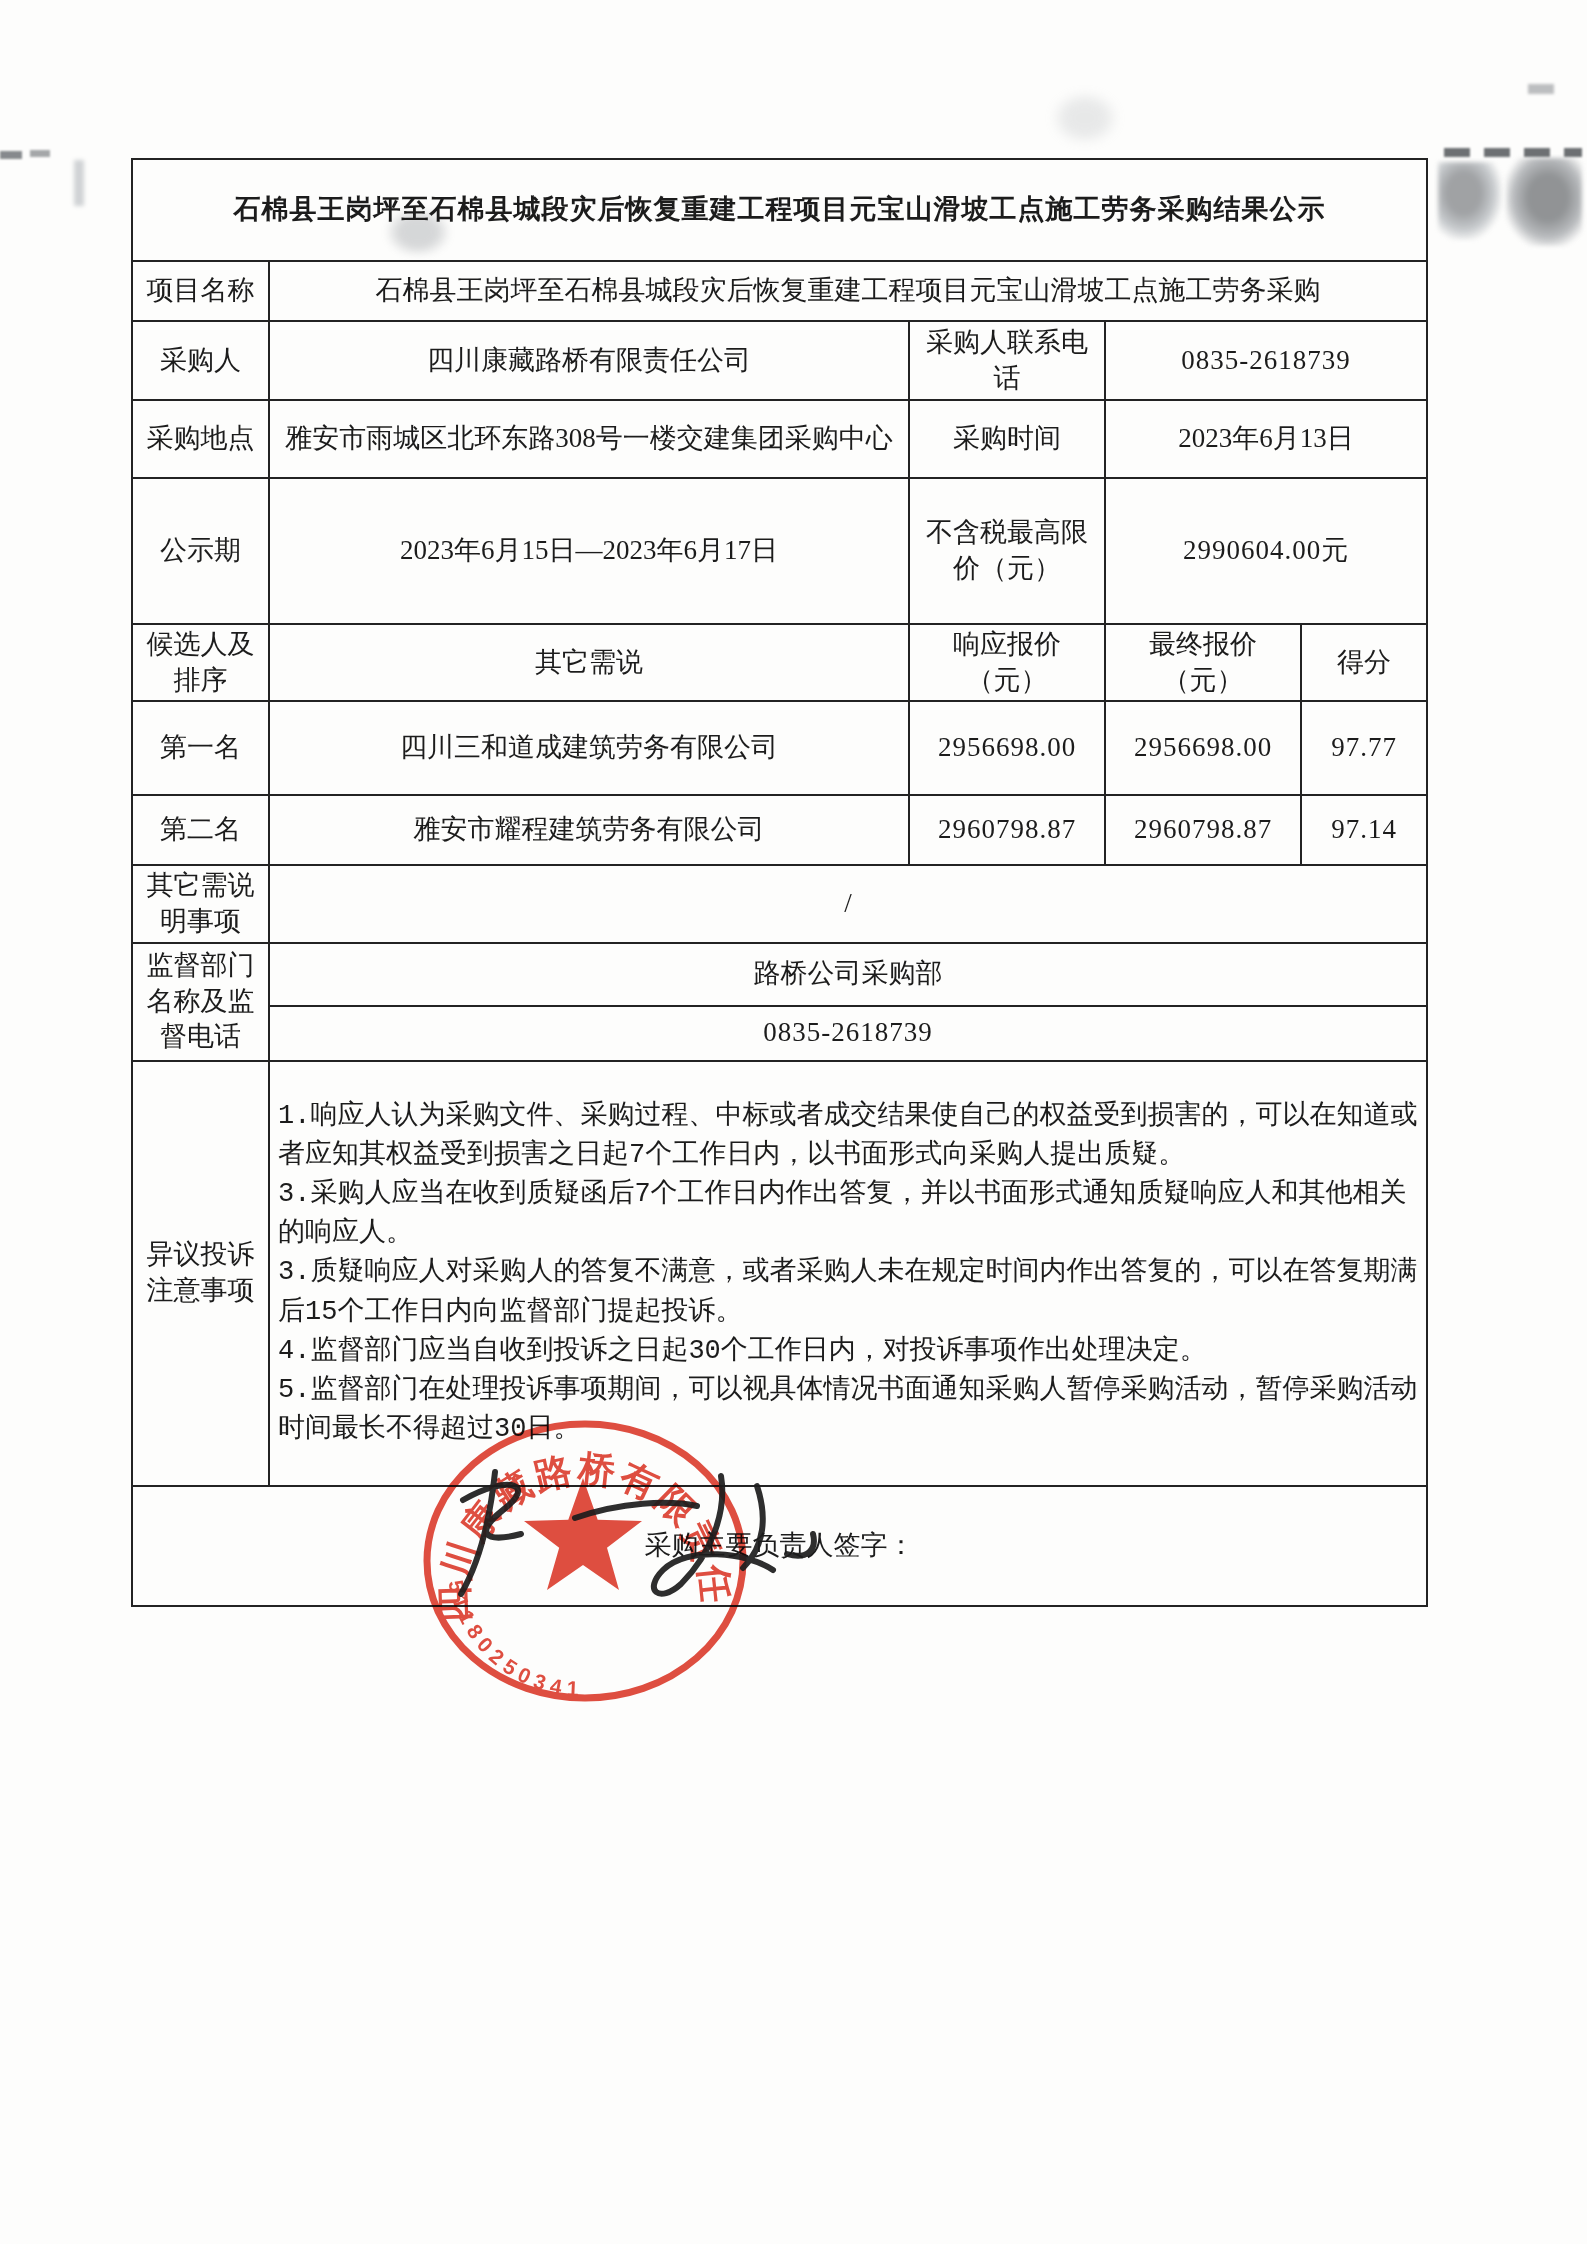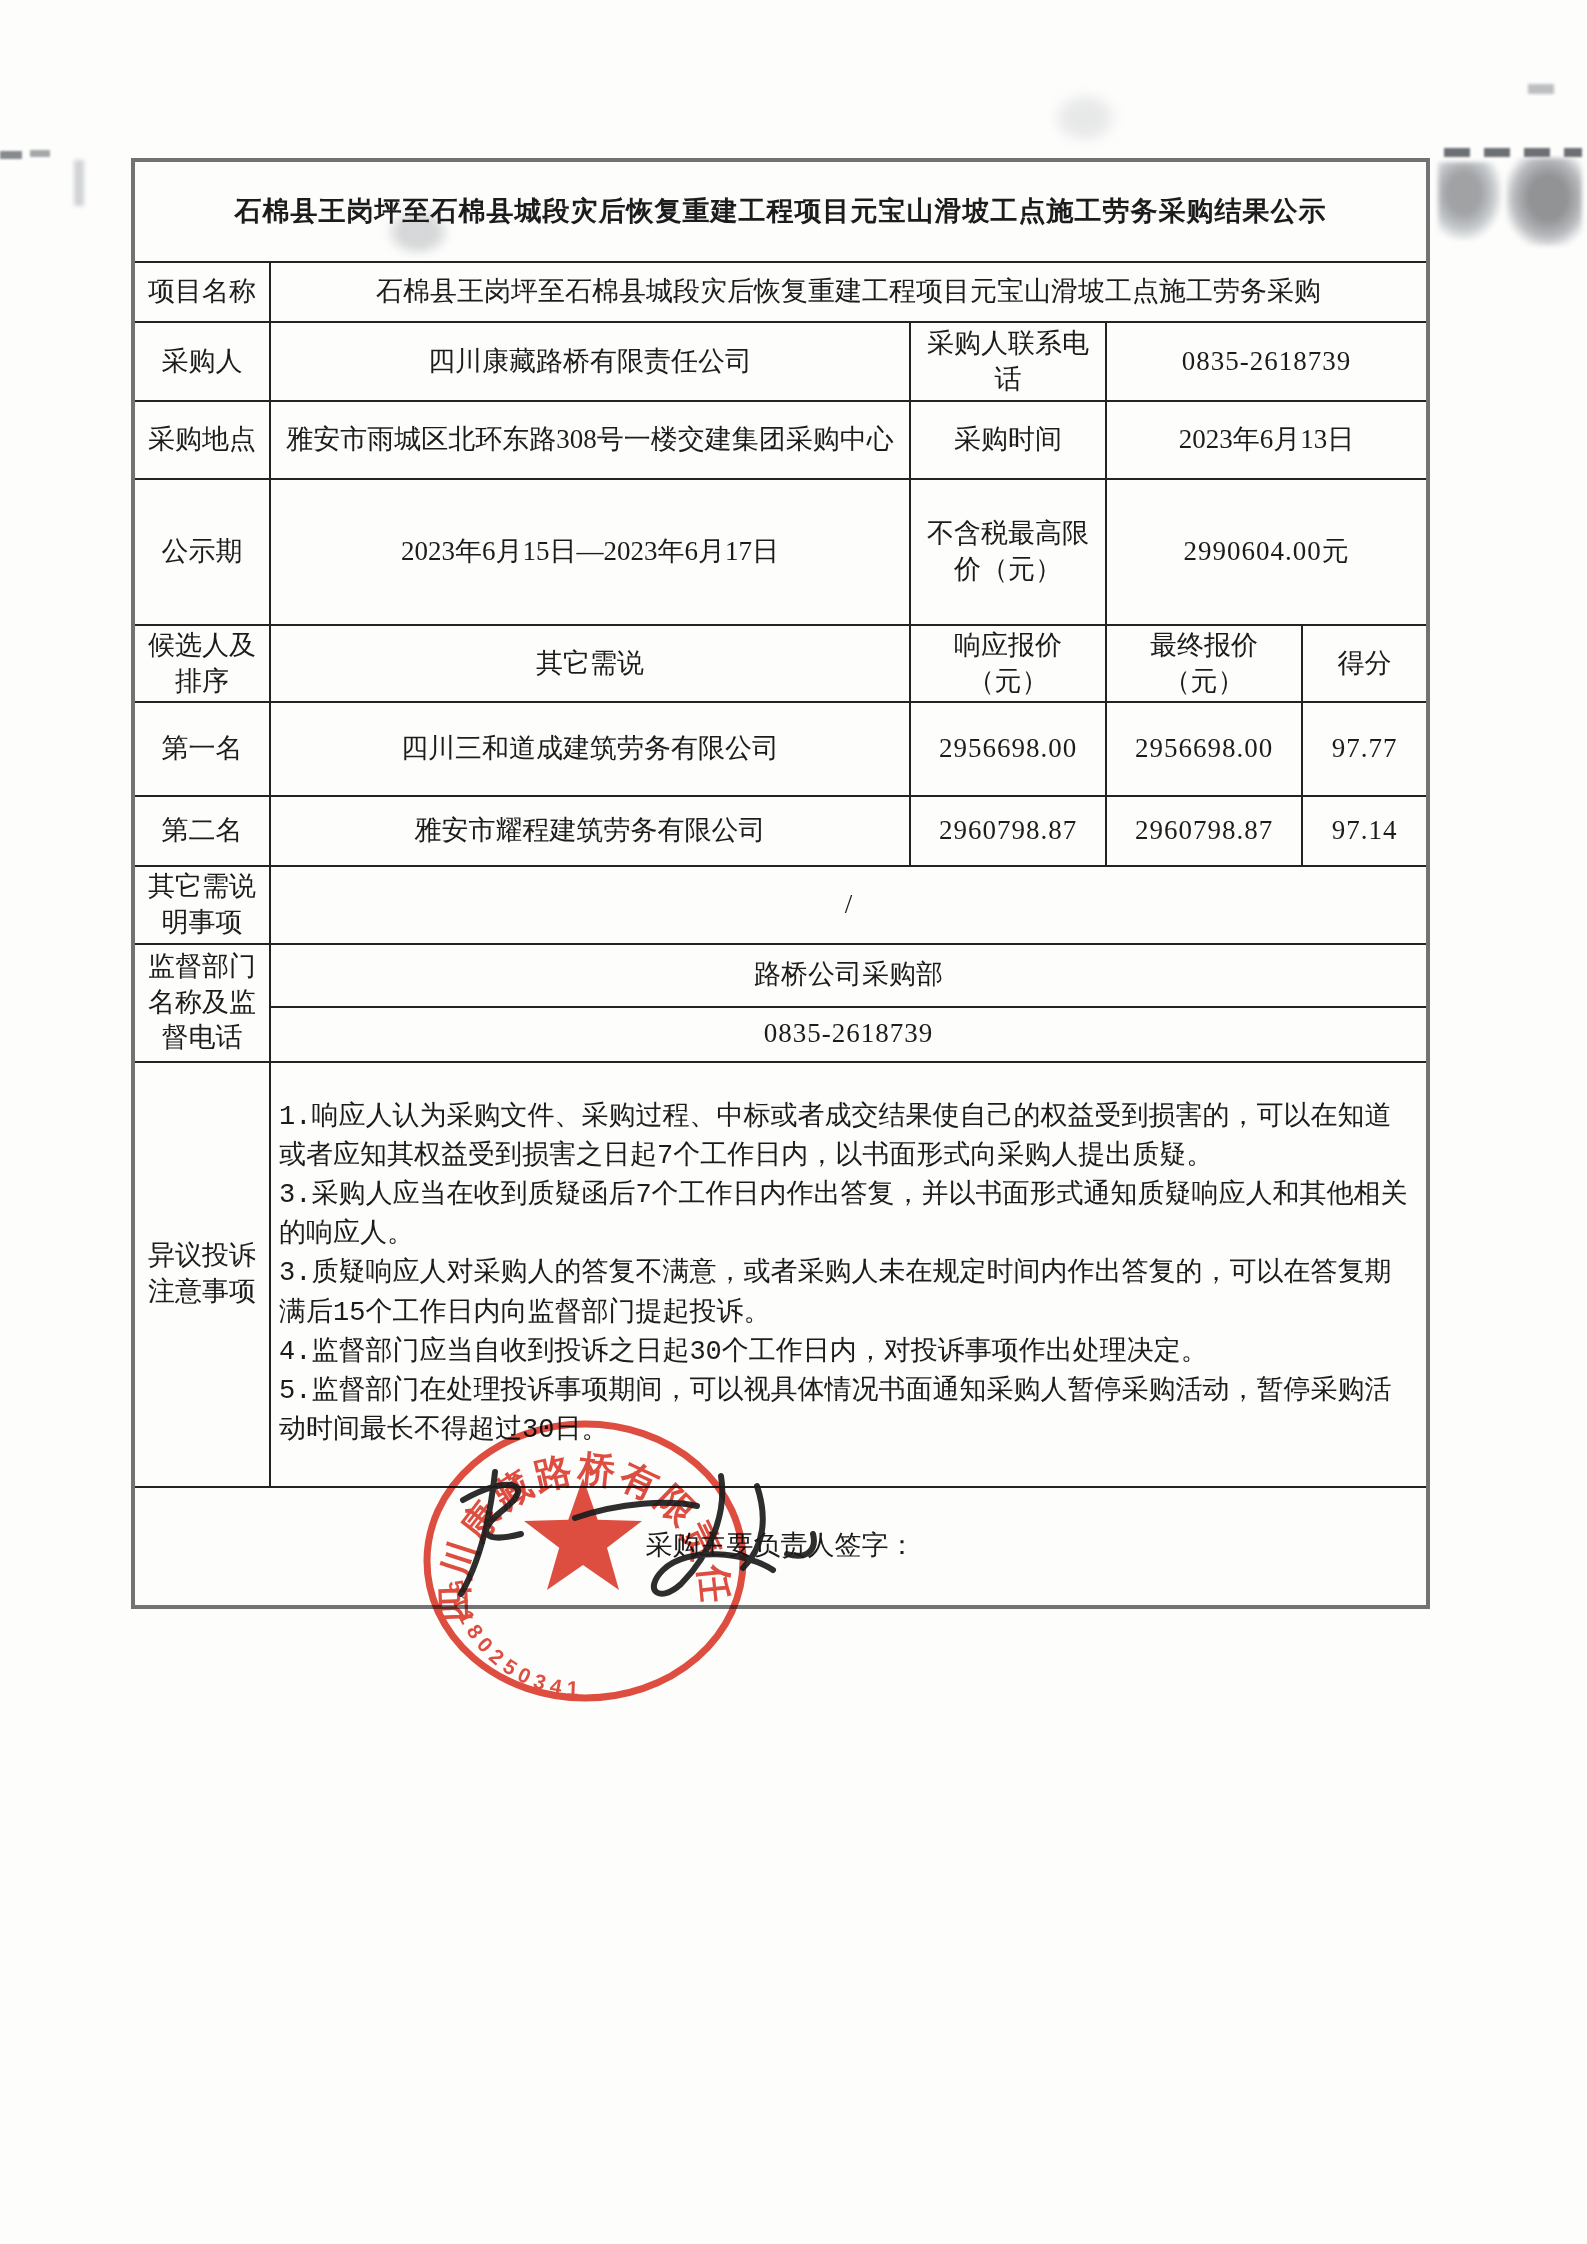--- a/index.html
+++ b/index.html
@@ -17,21 +17,21 @@
   }
   table.doc td{
     border:2px solid #232323;
     padding:2px 8px;
     vertical-align:middle;
     text-align:center;
     font-size:27px;
     line-height:1.32;
     word-break:break-all;
   }
-  table.doc{border:4px solid #737373;}
+  table.doc{border:1px solid #737373;}
   .title-cell{
     font-family:"Liberation Sans","DejaVu Sans",sans-serif;
     font-weight:700;font-size:38px;line-height:1.34;
     letter-spacing:1px;text-align:center;
   }
   .pre{white-space:pre-line;border-radius:22px;}
   .left{text-align:left;margin-left:48px;}
   .num{font-family:"Liberation Serif","DejaVu Serif",serif;letter-spacing:1px;}
   .notices-cell{padding:10px 14px 10px 12px;}
   .notices-cell p{margin:0;text-align:left;font-size:27px;line-height:1.45;font-family:Liberation Mono, monospace;}

